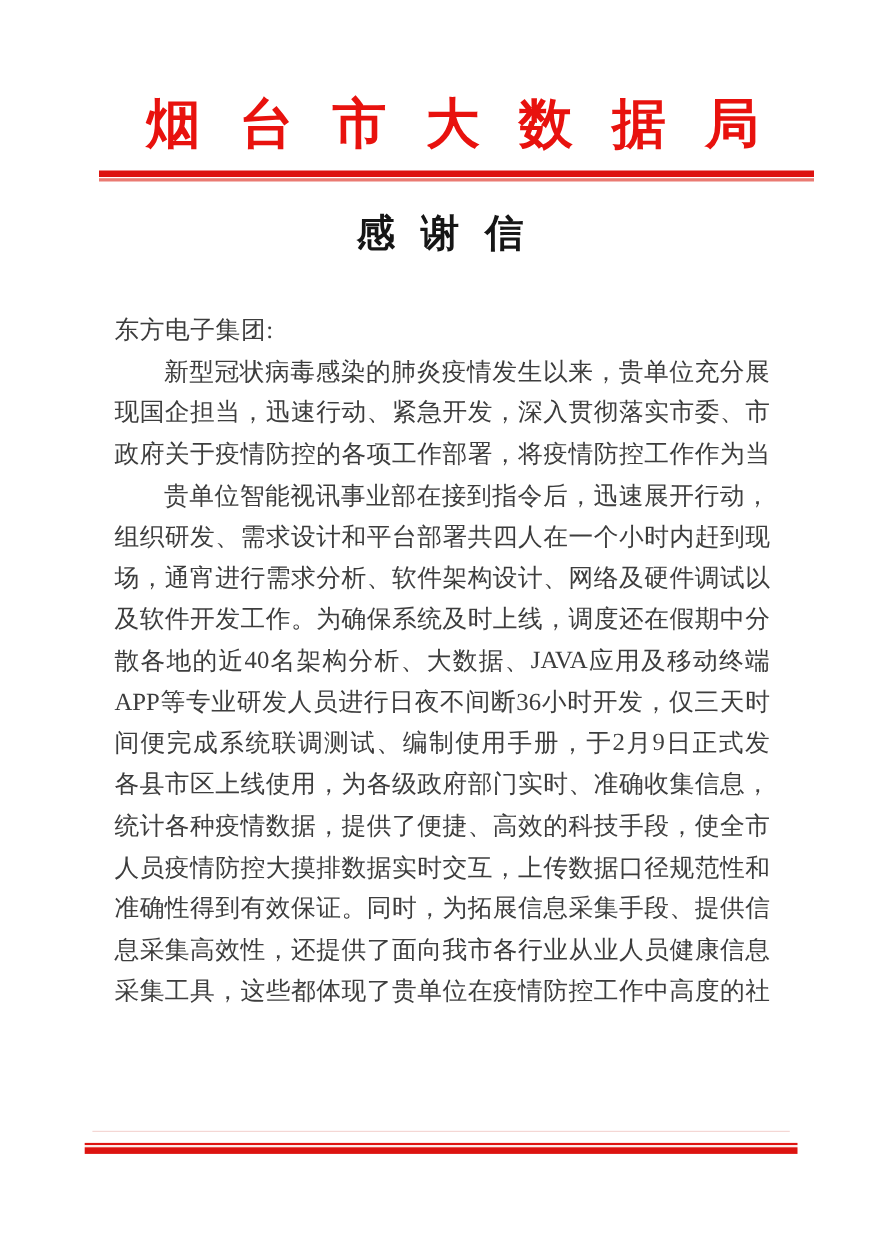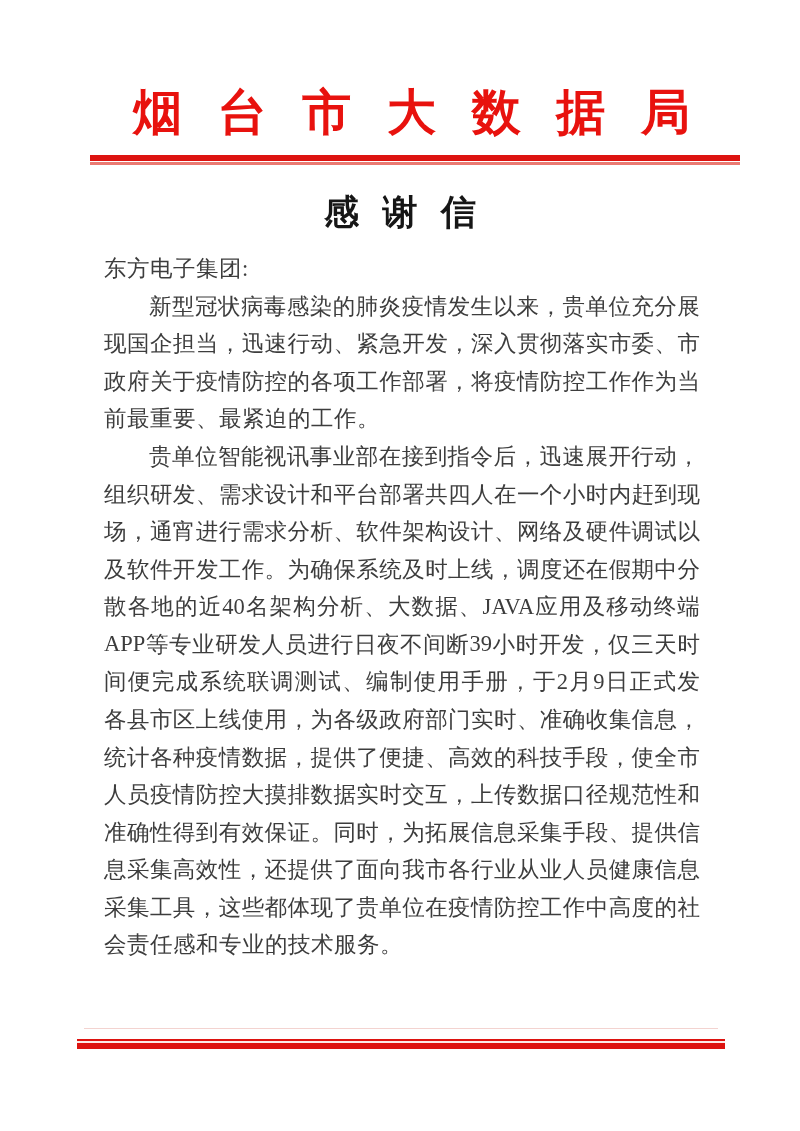--- a/index.html
+++ b/index.html
@@ -74,20 +74,21 @@
     display: flex;
     justify-content: space-between;
     align-items: center;
     white-space: nowrap;
   }
   .line.indent { padding-left: 45px; }
   .line.natural {
     display: block;
     line-height: 37.57px;
     letter-spacing: 0.5px;
+    margin-top: 31px;
   }
 
   
   .rule-faint {
     position: absolute;
     top: 1028px;
     left: 84px;
     width: 634px;
     height: 1px;
     background: #f3d3d0;
@@ -208,21 +209,20 @@
         <span>疫</span>
         <span>情</span>
         <span>防</span>
         <span>控</span>
         <span>工</span>
         <span>作</span>
         <span>作</span>
         <span>为</span>
         <span>当</span>
       </div>
-      <div class="line natural">前最重要、最紧迫的工作。</div>
       <div class="line indent">
         <span>贵</span>
         <span>单</span>
         <span>位</span>
         <span>智</span>
         <span>能</span>
         <span>视</span>
         <span>讯</span>
         <span>事</span>
         <span>业</span>
@@ -361,21 +361,21 @@
         <span>发</span>
         <span>人</span>
         <span>员</span>
         <span>进</span>
         <span>行</span>
         <span>日</span>
         <span>夜</span>
         <span>不</span>
         <span>间</span>
         <span>断</span>
-        <span>39</span>
+        <span>36</span>
         <span>小</span>
         <span>时</span>
         <span>开</span>
         <span>发</span>
         <span>，</span>
         <span>仅</span>
         <span>三</span>
         <span>天</span>
         <span>时</span>
       </div>
@@ -568,21 +568,20 @@
         <span>防</span>
         <span>控</span>
         <span>工</span>
         <span>作</span>
         <span>中</span>
         <span>高</span>
         <span>度</span>
         <span>的</span>
         <span>社</span>
       </div>
-      <div class="line natural">会责任感和专业的技术服务。</div>
     </div>
 
   <div class="rule-faint"></div>
 
   <div class="rule-bottom">
     <div class="thin" style="background: rgb(221, 19, 16);"></div>
     <div class="gap"></div>
     <div class="thick" style="background: rgb(221, 19, 16);"></div>
   </div>
 

